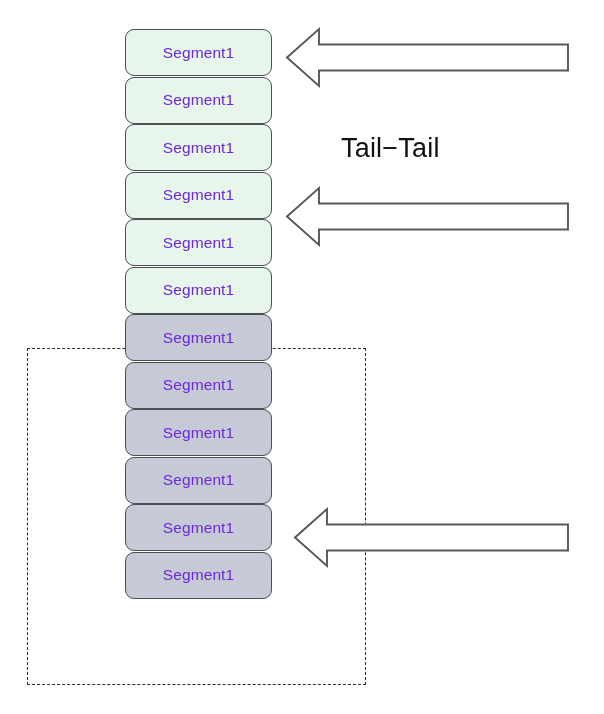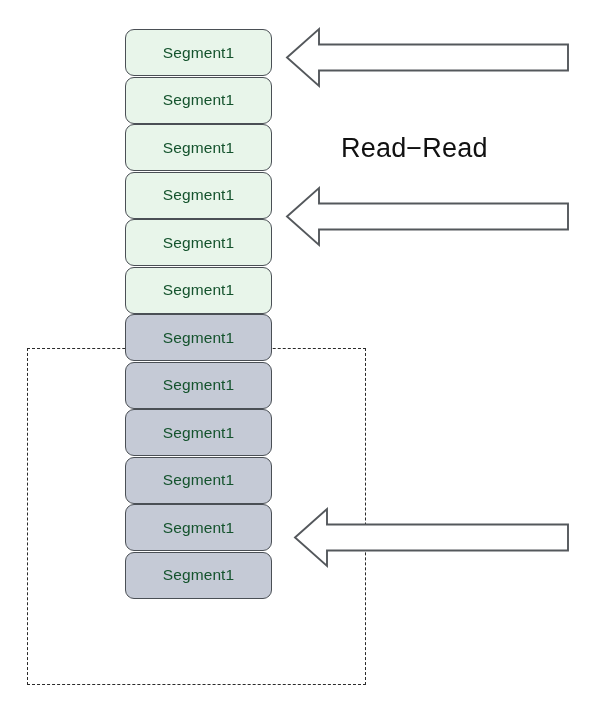--- a/index.html
+++ b/index.html
@@ -36,21 +36,21 @@
     margin-bottom: 0.5px;
   }
   .segment-box.tail {
     background: #e8f5ea;
   }
   .segment-box.catchup {
     background: #c5cad6;
   }
   .segment-label {
     font-size: 15.5px;
-    color: #14532d;
+    color: #6d28d9;
     letter-spacing: 0.1px;
     line-height: 1;
     white-space: nowrap;
   }
 
   
   .dashed-region {
     position: absolute;
     left: 27px;
     top: 348px;
@@ -145,16 +145,16 @@
       <path d="M1,29.5 L33,1 L33,16.5 L282,16.5 L282,42.5 L33,42.5 L33,58 Z" fill="#ffffff" stroke="#54585c" stroke-width="1.9" stroke-linejoin="miter"></path>
     </svg>
   </div>
 
   <div class="arrow" id="arrow-catch-up" style="left:294px; top:508px;">
     <svg width="275" height="59" viewBox="0 0 275 59" aria-hidden="true">
       <path d="M1,29.5 L33,1 L33,16.5 L274,16.5 L274,42.5 L33,42.5 L33,58 Z" fill="#ffffff" stroke="#54585c" stroke-width="1.9" stroke-linejoin="miter"></path>
     </svg>
   </div>
 
-  <div class="flow-label" id="label-tail-read">Read−Read</div>
+  <div class="flow-label" id="label-tail-read">Tail−Tail</div>
 
 
 </div>
 
 </body></html>

